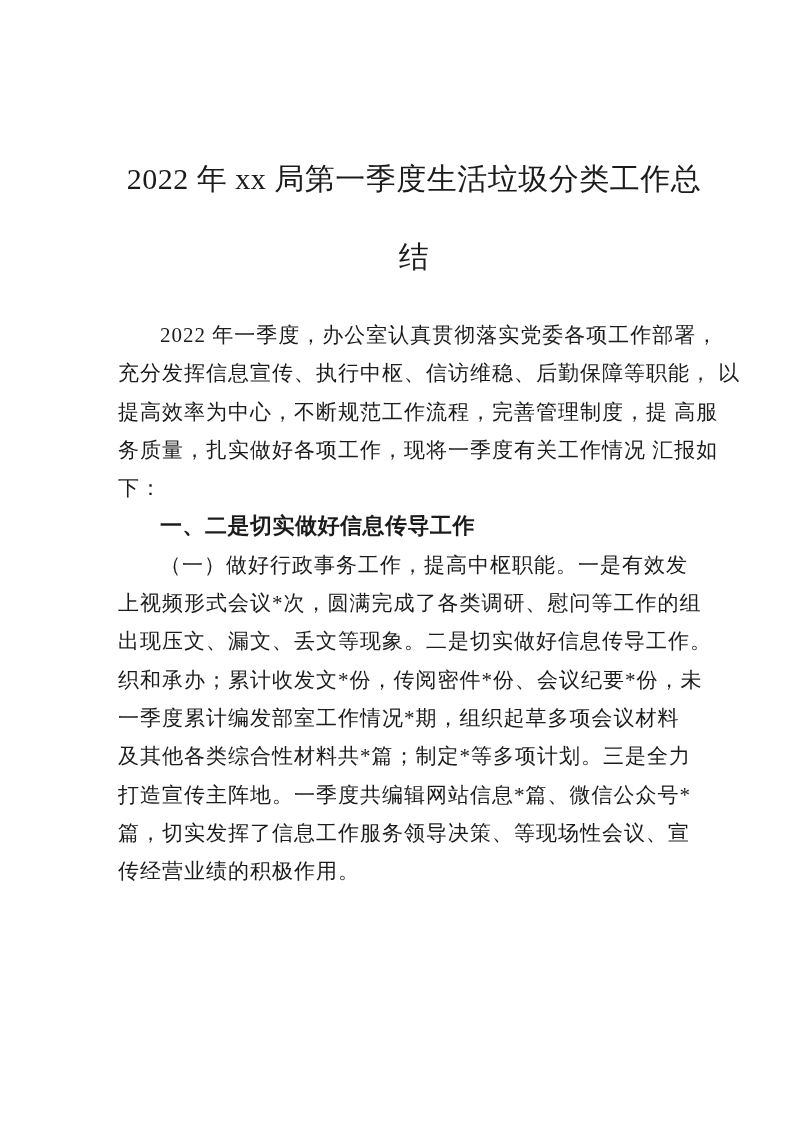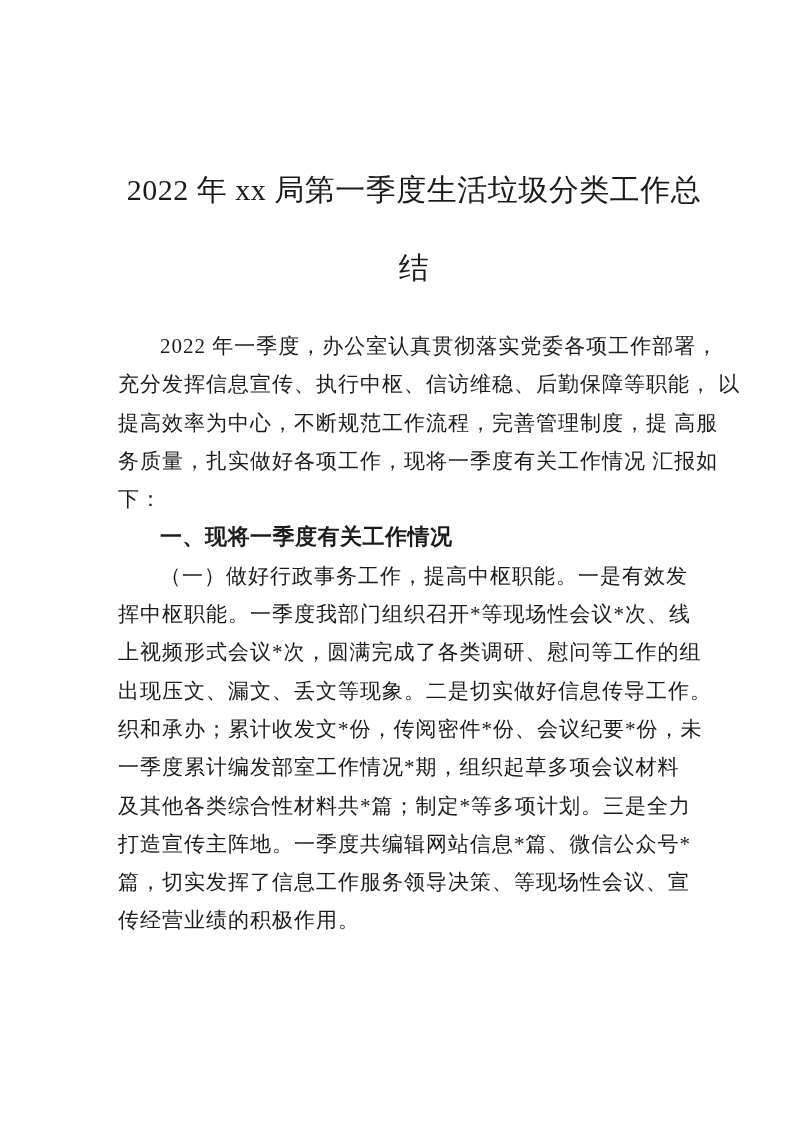--- a/index.html
+++ b/index.html
@@ -13,21 +13,21 @@
   .page {
     position: relative;
     width: 794px;
     height: 1122px;
     background: #ffffff;
     color: #1b1b1b;
   }
   .content {
     position: absolute;
     left: 118px;
-    top: 16px;
+    top: 5px;
     width: 592px;
   }
   .title {
     margin: 135px 0 0 0;
     font-family: "Liberation Serif", "DejaVu Serif", serif;
     font-weight: 400;
     font-size: 30px;
     line-height: 78px;
     text-align: center;
     letter-spacing: 0.5px;
@@ -63,25 +63,24 @@
     </h1>
     <div class="body-text" id="body-root">
         <div class="block paragraph">
           <div class="line indent">2022 年一季度，办公室认真贯彻落实党委各项工作部署，</div>
           <div class="line">充分发挥信息宣传、执行中枢、信访维稳、后勤保障等职能， 以</div>
           <div class="line">提高效率为中心，不断规范工作流程，完善管理制度，提 高服</div>
           <div class="line">务质量，扎实做好各项工作，现将一季度有关工作情况 汇报如</div>
           <div class="line">下：</div>
         </div>
         <div class="block heading">
-          <div class="line indent">一、现将一季度有关工作情况</div>
+          <div class="line indent">一、二是切实做好信息传导工作</div>
         </div>
         <div class="block paragraph">
           <div class="line indent">（一）做好行政事务工作，提高中枢职能。一是有效发</div>
-          <div class="line">挥中枢职能。一季度我部门组织召开*等现场性会议*次、线</div>
           <div class="line">上视频形式会议*次，圆满完成了各类调研、慰问等工作的组</div>
           <div class="line">出现压文、漏文、丢文等现象。二是切实做好信息传导工作。</div>
           <div class="line">织和承办；累计收发文*份，传阅密件*份、会议纪要*份，未</div>
           <div class="line">一季度累计编发部室工作情况*期，组织起草多项会议材料</div>
           <div class="line">及其他各类综合性材料共*篇；制定*等多项计划。三是全力</div>
           <div class="line">打造宣传主阵地。一季度共编辑网站信息*篇、微信公众号*</div>
           <div class="line">篇，切实发挥了信息工作服务领导决策、等现场性会议、宣</div>
           <div class="line">传经营业绩的积极作用。</div>
         </div>
       </div>

